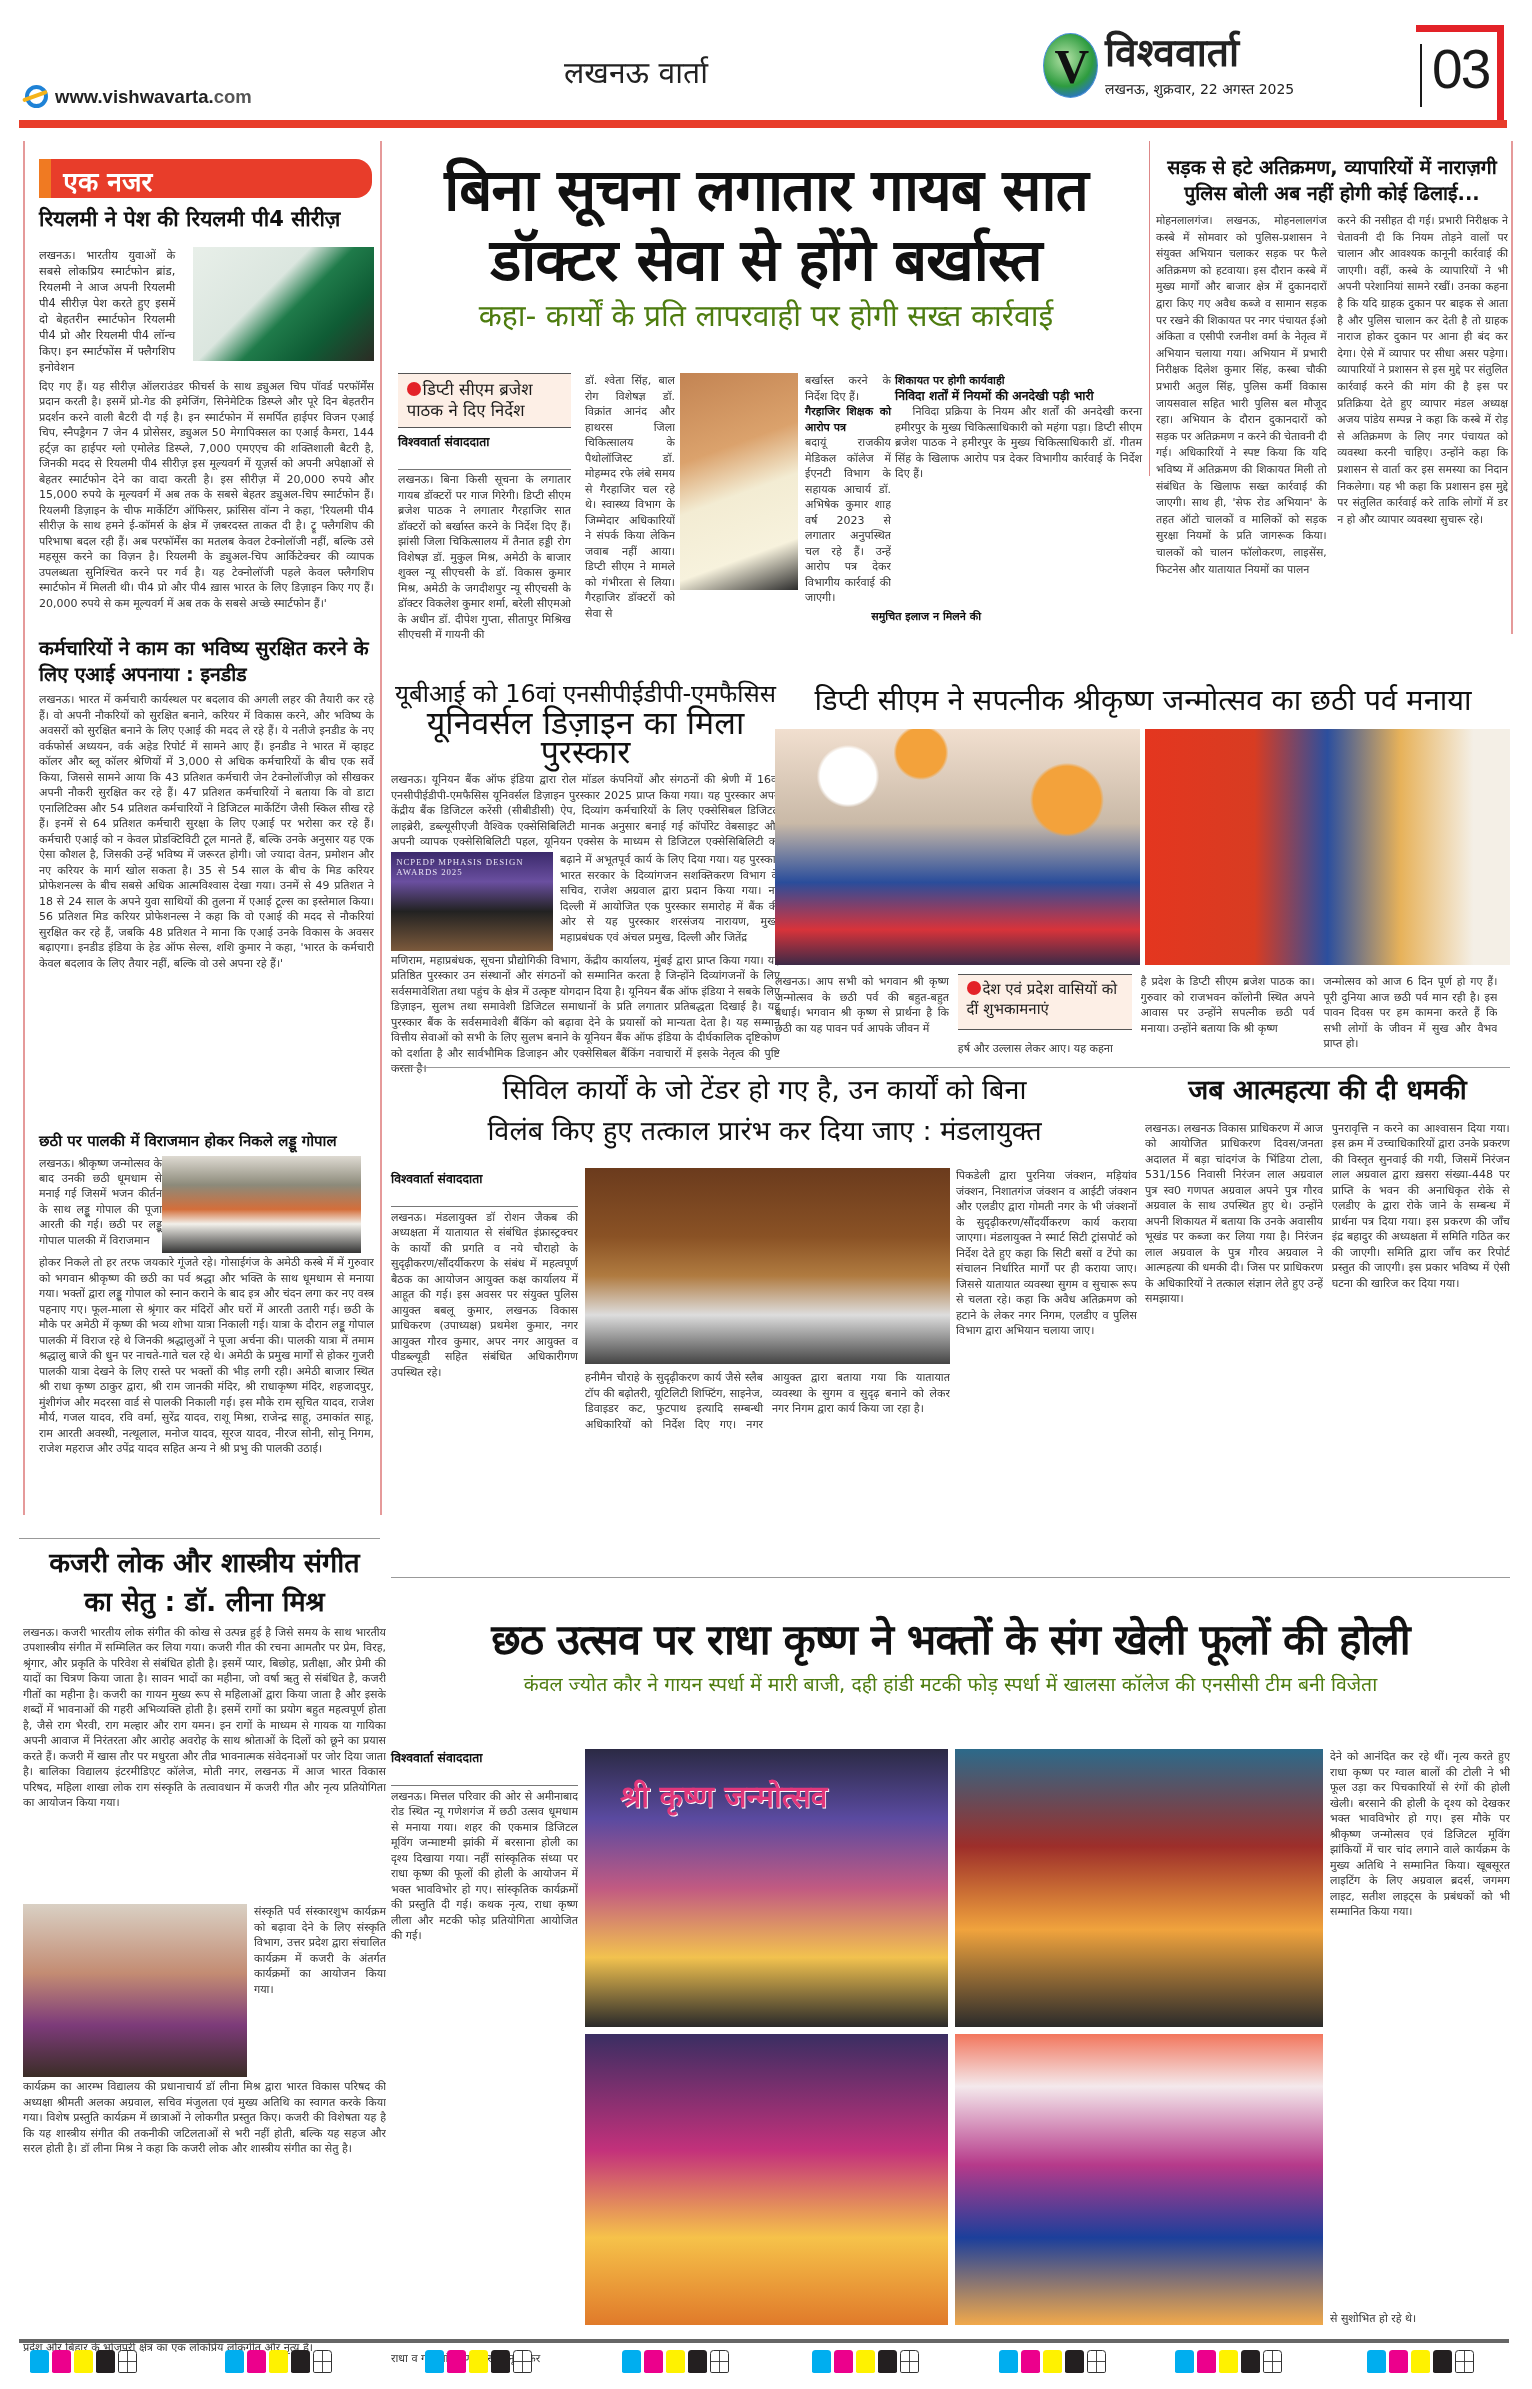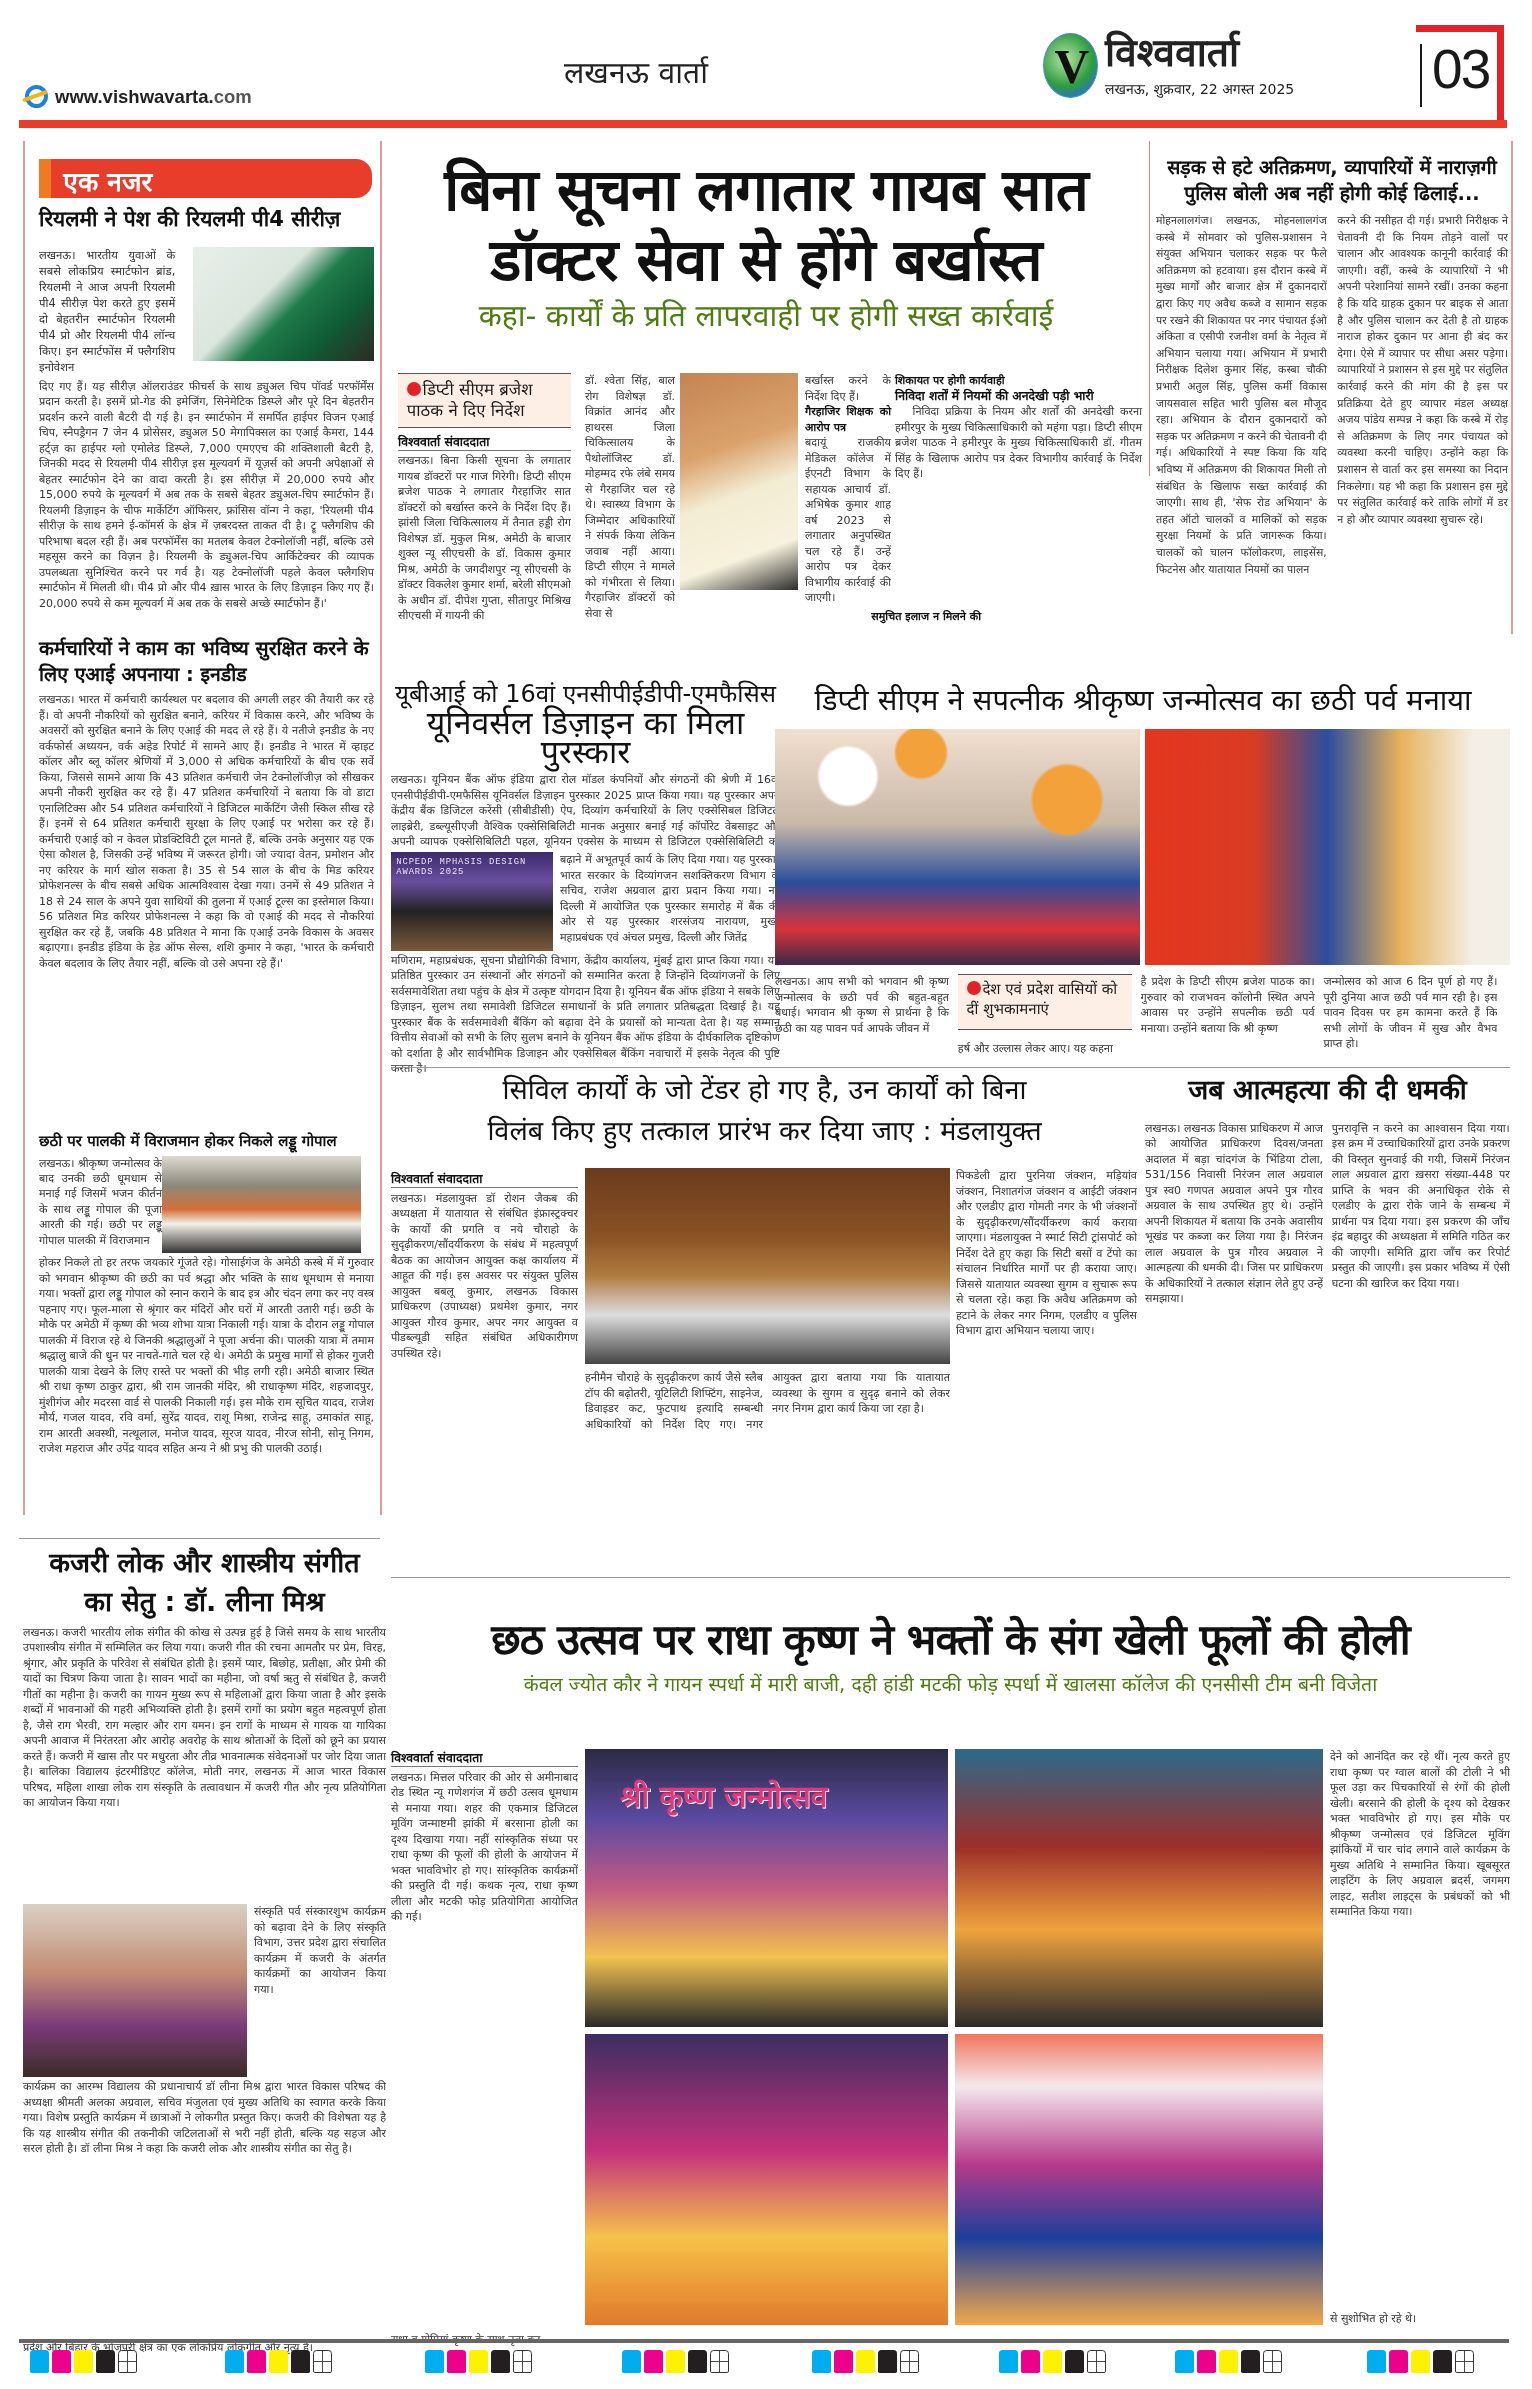--- a/index.html
+++ b/index.html
@@ -36,21 +36,21 @@
 .photo-office{background:linear-gradient(180deg,#6b3b1d 0%,#8a5225 35%,#b07b40 55%,#ddd 75%,#444 100%)}
 .photo-kajri{background:linear-gradient(180deg,#d9d0c4 0%,#c38c73 40%,#7d3b7a 70%,#3a2d26 100%)}
 .photo-krishna{background:linear-gradient(180deg,#f2765d 0%,#f4e9ec 18%,#b63a8a 45%,#1c3f9b 70%,#f1a94b 100%)}
 .photo-holi{background:linear-gradient(180deg,#2b2a44 0%,#5a4aa0 25%,#c15a82 50%,#f2c24f 75%,#2a2a2a 100%)}
 .photo-dance{background:linear-gradient(180deg,#2c6a8a 0%,#9d2e2a 35%,#f0a33d 65%,#2b2b2b 100%)}
 .photo-dance2{background:linear-gradient(180deg,#3a2e62 0%,#c3317b 40%,#f6c24a 70%,#e07a2a 100%)}
 .headline{text-align:center;color:#111;font-weight:700;letter-spacing:-0.9px}
 .subhead{text-align:center;color:#4d7c0f;font-weight:400}
 .note-box{background:#fdefe6;border-top:1.8px solid #555;border-bottom:1.8px solid #555;padding:5.3px 8.8px;font-size:18.5px;line-height:25px;color:#1a1a1a}
 .note-box .dot{display:inline-block;width:14px;height:14px;border-radius:50%;background:#e32228;margin-right:1.8px;vertical-align:-0.9px}
-.byline{font-size:12.3px;font-weight:700;border-bottom:0.9px solid #777;padding-bottom:0;margin-bottom:2.6px;color:#111}
+.byline{font-size:12.3px;font-weight:700;border-bottom:0.9px solid #777;padding-bottom:19px;margin-bottom:2.6px;color:#111}
 .bottom-rule{left:19.4px;top:2339px;width:1490px;height:3.5px;background:#666}
 .cmyk{top:2350px;display:flex;gap:2.6px;align-items:flex-end}
 .cmyk i{display:block;width:19.4px;height:23px;border-radius:3.5px 3.5px 1.8px 1.8px}
 .cmyk .c{background:#00aeef}.cmyk .m{background:#ec008c}.cmyk .y{background:#fff200}.cmyk .k{background:#231f20}
 .cmyk .r{width:19.4px;height:23px;border:0.9px solid #333;background:linear-gradient(#333,#333) center/0.9px 100% no-repeat,linear-gradient(#333,#333) center/100% 0.9px no-repeat,#fff}
 .divider-h{height:0.9px;background:#999}
 </style>
 </head>
 <body>
 
@@ -139,21 +139,21 @@
     <div class="p" style="width:171px;height:405px;overflow:hidden;font-size:10.8px;line-height:16.6px">करने की नसीहत दी गई। प्रभारी निरीक्षक ने चेतावनी दी कि नियम तोड़ने वालों पर चालान और आवश्यक कानूनी कार्रवाई की जाएगी। वहीं, कस्बे के व्यापारियों ने भी अपनी परेशानियां सामने रखीं। उनका कहना है कि यदि ग्राहक दुकान पर बाइक से आता है और पुलिस चालान कर देती है तो ग्राहक नाराज होकर दुकान पर आना ही बंद कर देगा। ऐसे में व्यापार पर सीधा असर पड़ेगा। व्यापारियों ने प्रशासन से इस मुद्दे पर संतुलित कार्रवाई करने की मांग की है इस पर प्रतिक्रिया देते हुए व्यापार मंडल अध्यक्ष अजय पांडेय सम्पन्न ने कहा कि कस्बे में रोड़ से अतिक्रमण के लिए नगर पंचायत को व्यवस्था करनी चाहिए। उन्होंने कहा कि प्रशासन से वार्ता कर इस समस्या का निदान निकलेगा। यह भी कहा कि प्रशासन इस मुद्दे पर संतुलित कार्रवाई करे ताकि लोगों में डर न हो और व्यापार व्यवस्था सुचारू रहे।</div>
   </div>
 </div>
 
 <div class="abs" style="left:391px;top:680px;width:389px">
   <h2 class="headline" style="font-size:24px;line-height:29px;font-weight:400;letter-spacing:0">यूबीआई को 16वां एनसीपीईडीपी-एमफैसिस</h2>
   <h2 class="headline" style="font-size:32px;line-height:29px;font-weight:400;letter-spacing:0">यूनिवर्सल डिज़ाइन का मिला पुरस्कार</h2>
   <div class="p" style="margin-top:5.3px;height:78px;overflow:hidden">लखनऊ। यूनियन बैंक ऑफ इंडिया द्वारा रोल मॉडल कंपनियों और संगठनों की श्रेणी में 16वां एनसीपीईडीपी-एमफैसिस यूनिवर्सल डिज़ाइन पुरस्कार 2025 प्राप्त किया गया। यह पुरस्कार अपने केंद्रीय बैंक डिजिटल करेंसी (सीबीडीसी) ऐप, दिव्यांग कर्मचारियों के लिए एक्सेसिबल डिजिटल लाइब्रेरी, डब्ल्यूसीएजी वैश्विक एक्सेसिबिलिटी मानक अनुसार बनाई गई कॉर्पोरेट वेबसाइट और अपनी व्यापक एक्सेसिबिलिटी पहल, यूनियन एक्सेस के माध्यम से डिजिटल एक्सेसिबिलिटी को आगे</div>
   <div style="display:flex;gap:7px;margin-top:1.8px">
     <div class="img photo-stage" style="width:162px;height:99px;position:relative">
-      <div style="position:absolute;left:5.3px;top:5.3px;font-family:Liberation Mono, monospace;color:#e8e2f4;font-size:8.8px;letter-spacing:0.9px">NCPEDP MPHASIS DESIGN AWARDS 2025</div>
+      <div style="position:absolute;left:5.3px;top:5.3px;font-family:Liberation Serif, serif;color:#e8e2f4;font-size:8.8px;letter-spacing:0.9px">NCPEDP MPHASIS DESIGN AWARDS 2025</div>
     </div>
     <div class="p" style="width:220px;height:99px;overflow:hidden">बढ़ाने में अभूतपूर्व कार्य के लिए दिया गया। यह पुरस्कार भारत सरकार के दिव्यांगजन सशक्तिकरण विभाग के सचिव, राजेश अग्रवाल द्वारा प्रदान किया गया। नई दिल्ली में आयोजित एक पुरस्कार समारोह में बैंक की ओर से यह पुरस्कार शरसंजय नारायण, मुख्य महाप्रबंधक एवं अंचल प्रमुख, दिल्ली और जितेंद्र</div>
   </div>
   <div class="p" style="margin-top:1.8px;height:171px;overflow:hidden">मणिराम, महाप्रबंधक, सूचना प्रौद्योगिकी विभाग, केंद्रीय कार्यालय, मुंबई द्वारा प्राप्त किया गया। यह प्रतिष्ठित पुरस्कार उन संस्थानों और संगठनों को सम्मानित करता है जिन्होंने दिव्यांगजनों के लिए सर्वसमावेशिता तथा पहुंच के क्षेत्र में उत्कृष्ट योगदान दिया है। यूनियन बैंक ऑफ इंडिया ने सबके लिए डिज़ाइन, सुलभ तथा समावेशी डिजिटल समाधानों के प्रति लगातार प्रतिबद्धता दिखाई है। यह पुरस्कार बैंक के सर्वसमावेशी बैंकिंग को बढ़ावा देने के प्रयासों को मान्यता देता है। यह सम्मान वित्तीय सेवाओं को सभी के लिए सुलभ बनाने के यूनियन बैंक ऑफ इंडिया के दीर्घकालिक दृष्टिकोण को दर्शाता है और सार्वभौमिक डिजाइन और एक्सेसिबल बैंकिंग नवाचारों में इसके नेतृत्व की पुष्टि करता है।</div>
 </div>
 
 <div class="abs" style="left:775px;top:682px;width:736px">
   <h2 class="headline" style="font-size:29px;line-height:37px;font-weight:400;letter-spacing:0">डिप्टी सीएम ने सपत्नीक श्रीकृष्ण जन्मोत्सव का छठी पर्व मनाया</h2>
 </div>
 <div class="abs img photo-balloon" style="left:775px;top:729px;width:365px;height:236px"></div>

